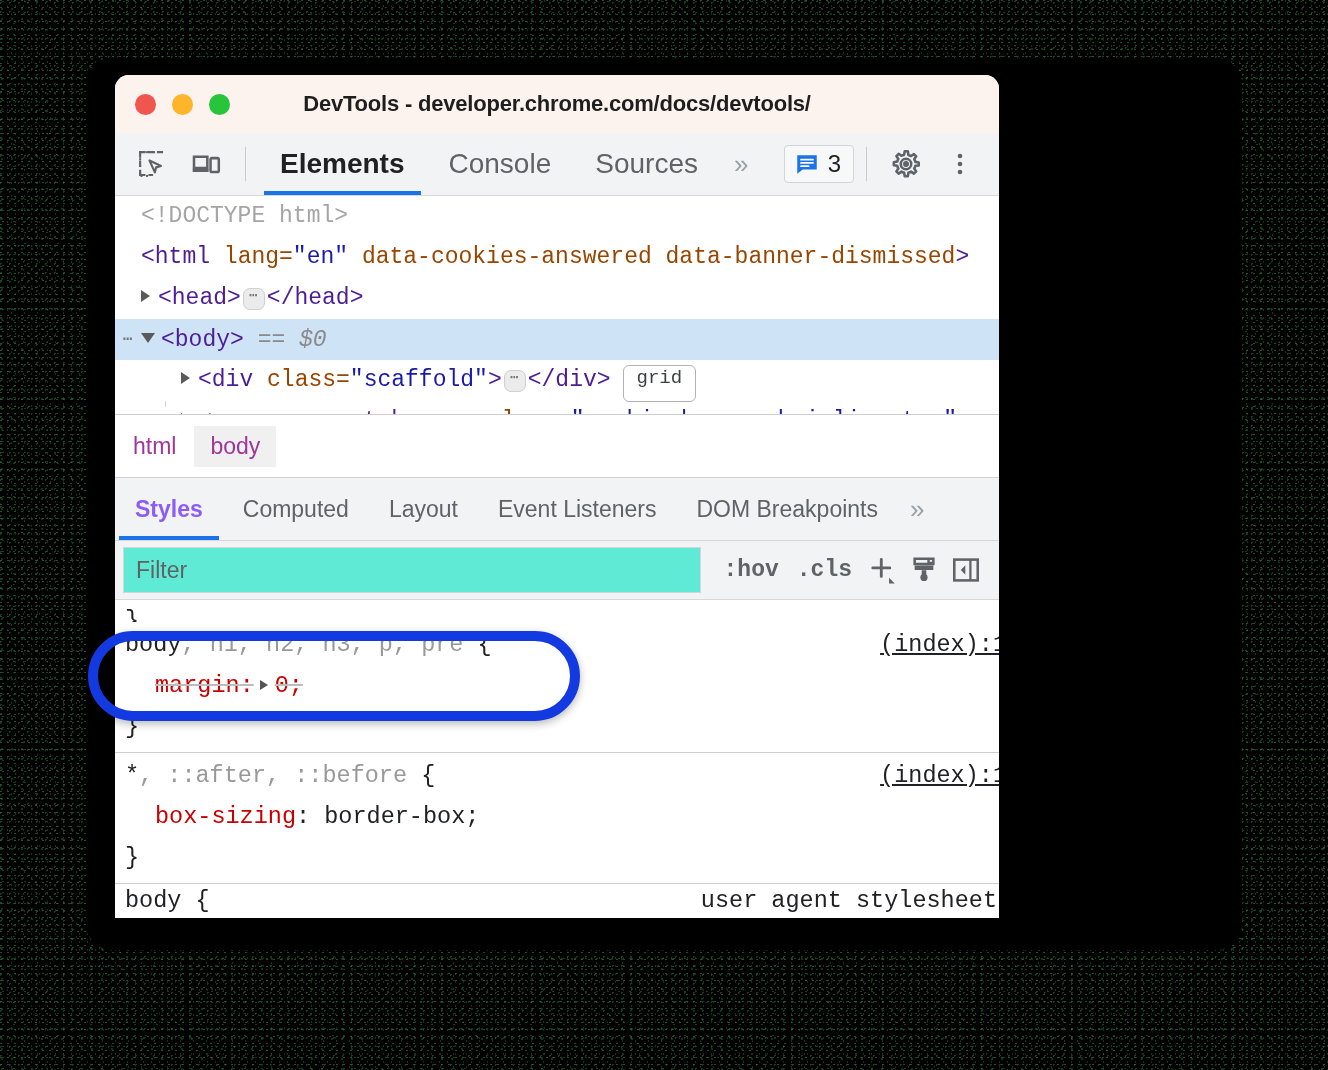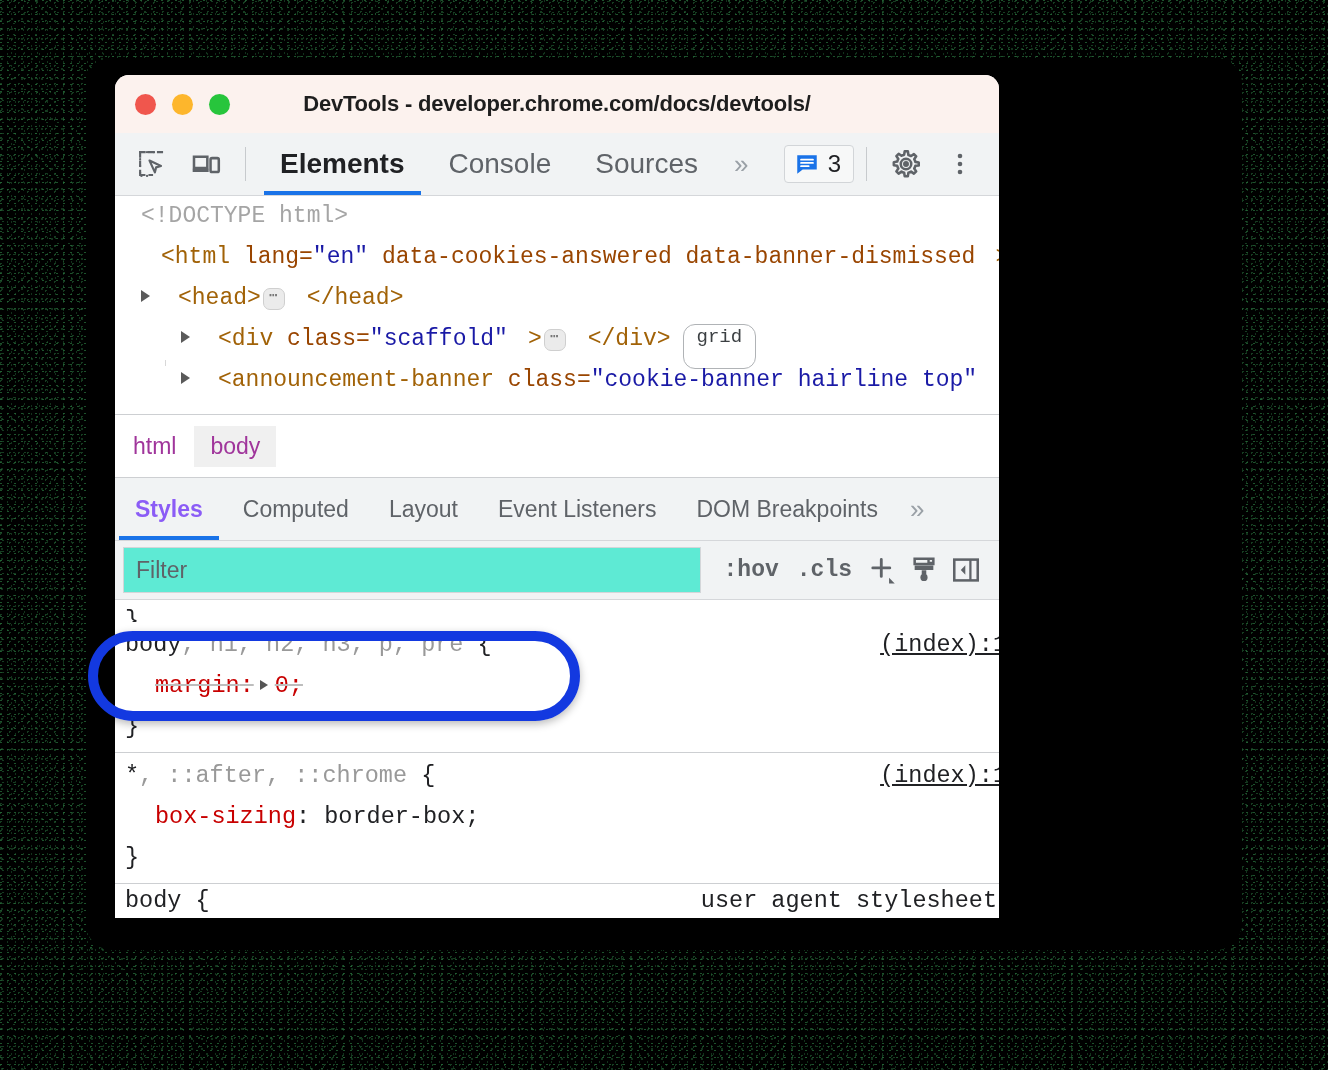--- a/index.html
+++ b/index.html
@@ -184,44 +184,44 @@
   }
   .tri.open {
     border-left: 7px solid transparent;
     border-right: 7px solid transparent;
     border-top: 10px solid #5a5a5a;
     border-bottom: 0;
     vertical-align: 3px;
     margin-right: 6px;
   }
   .doctype { color: #a5a5a5; }
-  .tag   { color: #a16207; margin-left: 20px; }
+  .tag   { color: #4c1d95; }
   .attr  { color: #994500; }
   .val   { color: #1a1aa6; }
   .dollar{ color: #8a8a8a; font-style: italic; }
   .ellipsis-pill {
     display: inline-block;
     background: #ebebeb;
     border: 1px solid #cfcfcf;
     border-radius: 7px;
     color: #777;
     font-size: 15px;
     line-height: 10px;
     padding: 3px 5px 7px 5px;
     vertical-align: 4px;
     margin: 0 2px;
     letter-spacing: 1px;
   }
   .grid-badge {
     display: inline-block;
     border: 1px solid #b0b3b6;
-    border-radius: 12px;
+    border-radius: 6px;
     font-size: 19px;
     line-height: 22px;
-    padding: 1px 13px 20px;
+    padding: 1px 13px 12px;
     color: #3c4043;
     margin-left: 12px;
     vertical-align: 3px;
     background: #fff;
   }
   .guide-line {
     position: absolute;
     left: 50px; top: 41px; bottom: -6px;
     width: 1px;
     background: #d8d8d8;
@@ -461,20 +461,23 @@
     </div>
 
     <div class="dom-row">
       <span class="tag">&lt;html</span><span>&nbsp;</span><span class="attr">lang</span><span class="attr">=</span><span class="val">"en"</span><span>&nbsp;</span><span class="attr">data-cookies-answered</span><span>&nbsp;</span><span class="attr">data-banner-dismissed</span><span class="tag">&gt;</span>
     </div>
 
     <div class="dom-row indent1">
       <span class="tri"></span><span class="tag">&lt;head&gt;</span><span class="ellipsis-pill">⋯</span><span class="tag">&lt;/head&gt;</span>
     </div>
 
+    <div class="dom-row selected">
+      <span class="sel-dots">⋯</span><span class="tri open"></span><span class="tag">&lt;body&gt;</span>&nbsp;<span class="dollar">== $0</span>
+    </div>
 
     <div class="dom-row indent2">
       <div class="guide-line"></div>
       <span class="tri"></span><span class="tag">&lt;div</span>&nbsp;<span class="attr">class</span><span class="attr">=</span><span class="val">"scaffold"</span><span class="tag">&gt;</span><span class="ellipsis-pill">⋯</span><span class="tag">&lt;/div&gt;</span><span class="grid-badge">grid</span>
     </div>
 
     <div class="dom-row indent2">
       <span class="tri"></span><span class="tag">&lt;announcement-banner</span>&nbsp;<span class="attr">class</span><span class="attr">=</span><span class="val">"cookie-banner hairline top"</span>
     </div>
   </div>
@@ -545,21 +548,21 @@
         <span class="origin-link">(index):1</span>
       </div>
       <div class="rule-line indent">
         <span class="prop prop-strike">margin</span><span class="prop prop-strike">:</span><span class="expand-arrow"></span><span class="value red prop-strike">0</span><span class="value red prop-strike">;</span>
       </div>
       <div class="rule-line">}</div>
     </div>
 
     <div class="rule-block">
       <div class="rule-line">
-        <span class="sel-match">*</span><span class="sel-dim">, ::after, ::chrome</span><span class="sel-match"> {</span>
+        <span class="sel-match">*</span><span class="sel-dim">, ::after, ::before</span><span class="sel-match"> {</span>
         <span class="origin-link">(index):1</span>
       </div>
       <div class="rule-line indent">
         <span class="prop">box-sizing</span><span class="value">: </span><span class="value">border-box</span><span class="value">;</span>
       </div>
       <div class="rule-line">}</div>
     </div>
 
     <div class="rule-block rule-clipped-bottom">
       <div class="rule-line">

